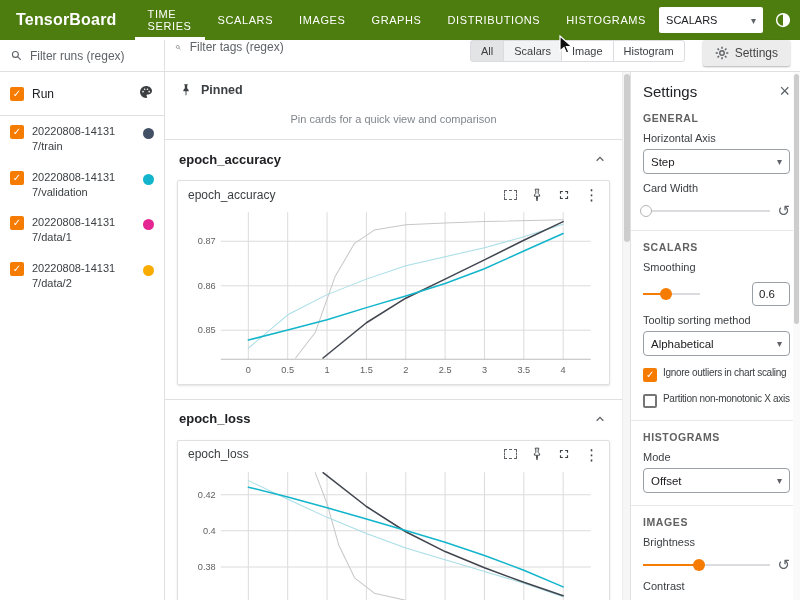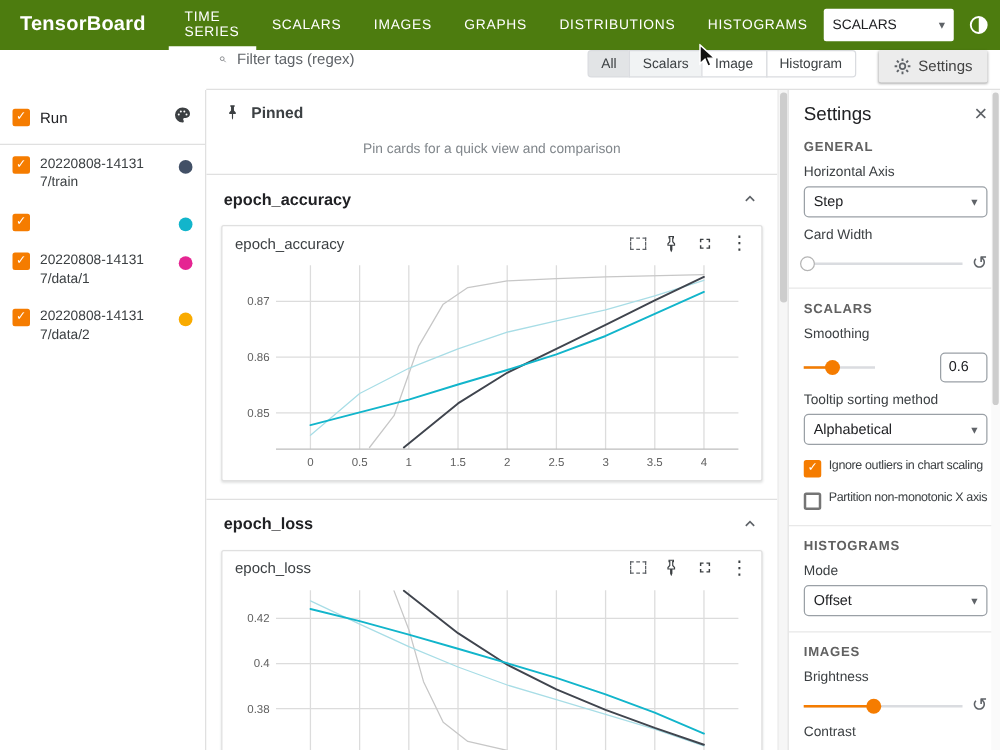--- a/index.html
+++ b/index.html
@@ -110,20 +110,27 @@
       <div class="hicon">
         <svg width="18" height="18" viewBox="0 0 24 24">
           <circle cx="12" cy="12" r="8.5" fill="none" stroke="#fff" stroke-width="2"></circle>
           <path d="M12 3.5a8.5 8.5 0 010 17z" fill="#fff"></path>
         </svg>
       </div>
 
     </div>
   </header>
 
+  <div class="run-filter">
+    <svg width="15" height="15" viewBox="0 0 24 24">
+      <circle cx="10" cy="10" r="5.5" fill="none" stroke="#5f6368" stroke-width="2"></circle>
+      <line x1="14.5" y1="14.5" x2="20" y2="20" stroke="#5f6368" stroke-width="2"></line>
+    </svg>
+    <input class="filter-input" placeholder="Filter runs (regex)" style="">
+  </div>
 
   <div class="tag-toolbar">
     <svg width="15" height="15" viewBox="0 0 24 24">
       <circle cx="10" cy="10" r="5.5" fill="none" stroke="#5f6368" stroke-width="2"></circle>
       <line x1="14.5" y1="14.5" x2="20" y2="20" stroke="#5f6368" stroke-width="2"></line>
     </svg>
     <input class="filter-input" placeholder="Filter tags (regex)" style="">
     <div class="chips">
       <div class="chip active">All</div>
       <div class="chip hovered">Scalars</div>
@@ -163,20 +170,21 @@
       </span>
     </div>
     <div class="run-list">
       <div class="run-item">
         <span class="checkbox checked">✓</span>
         <span class="run-name">20220808-141317/train</span>
         <span class="run-dot" style="background: rgb(66, 80, 102);"></span>
       </div>
       <div class="run-item">
         <span class="checkbox checked">✓</span>
+        <span class="run-name">20220808-141317/validation</span>
         <span class="run-dot" style="background: rgb(18, 181, 203);"></span>
       </div>
       <div class="run-item">
         <span class="checkbox checked">✓</span>
         <span class="run-name">20220808-141317/data/1</span>
         <span class="run-dot" style="background: rgb(229, 37, 146);"></span>
       </div>
       <div class="run-item">
         <span class="checkbox checked">✓</span>
         <span class="run-name">20220808-141317/data/2</span>

